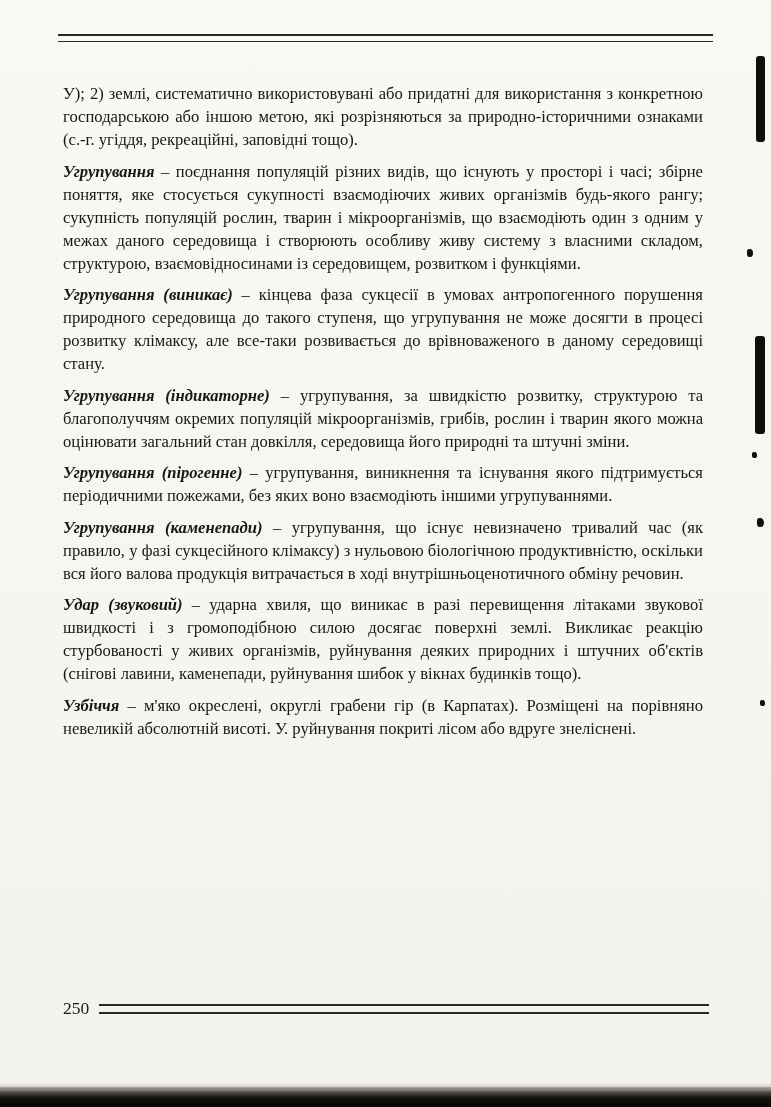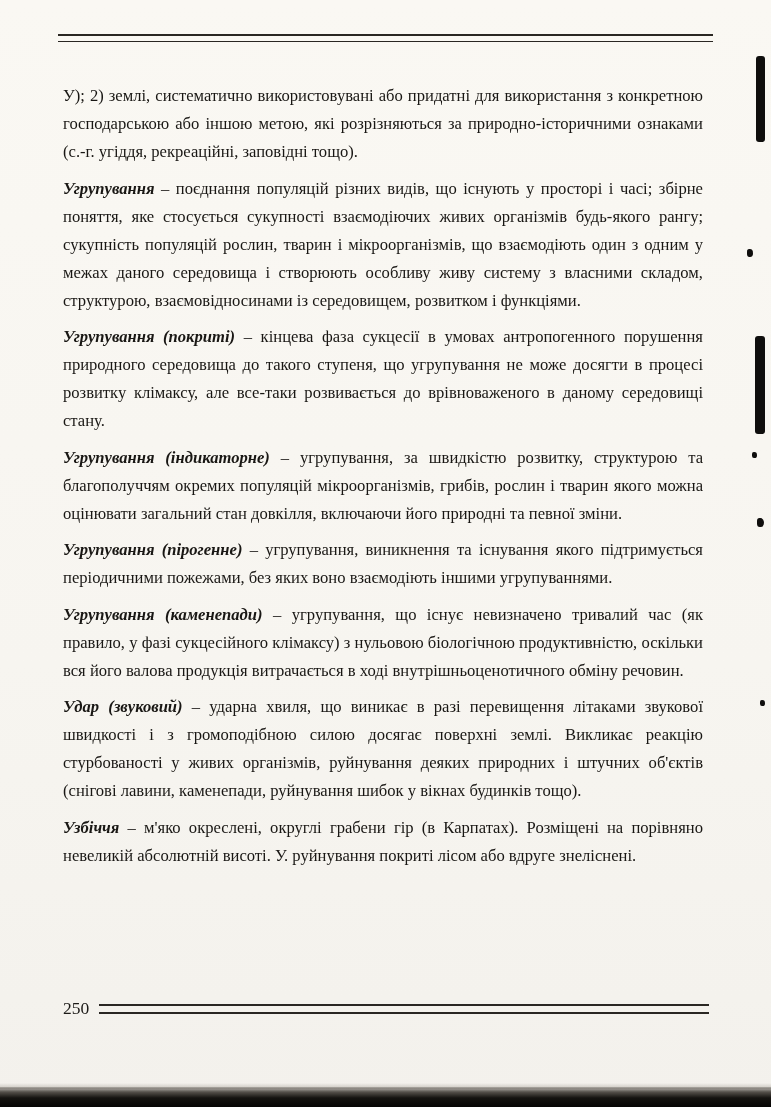--- a/index.html
+++ b/index.html
@@ -24,21 +24,21 @@
     color:#23201c;
     padding-bottom:5px;
   }
   .header-rule{
     height:5px;
     border-top:2.5px solid #2a2723;
     border-bottom:1.2px solid #2a2723;
   }
   .content{
     position:absolute;top:82px;left:63px;width:640px;
-    font-size:16.6px;line-height:28px;
+    font-size:16.6px;line-height:23px;
     text-align:justify;
   }
   .content p{
     margin:0 0 8.5px 0;
   }
   .term{
     font-weight:bold;font-style:italic;
   }
   .footer{
     position:absolute;left:63px;right:62px;top:998px;
@@ -72,23 +72,23 @@
 
   <div class="header-wrap">
     <div class="header-rule"></div>
   </div>
 
   <div class="content">
     <p><span>У); 2) землі, систематично використовувані або придатні для використання з конкретною господарською або іншою метою, які розрізняються за природно-історичними ознаками (с.-г. угіддя, рекреаційні, заповідні тощо).</span></p>
 
     <p><span class="term">Угрупування</span><span> – поєднання популяцій різних видів, що існують у просторі і часі; збірне поняття, яке стосується сукупності взаємодіючих живих організмів будь-якого рангу; сукупність популяцій рослин, тварин і мікроорганізмів, що взаємодіють один з одним у межах даного середовища і створюють особливу живу систему з власними складом, структурою, взаємовідносинами із середовищем, розвитком і функціями.</span></p>
 
-    <p><span class="term">Угрупування (покриті)</span><span> – кінцева фаза сукцесії в умовах антропогенного порушення природного середовища до такого ступеня, що угрупування не може досягти в процесі розвитку клімаксу, але все-таки розвивається до врівноваженого в даному середовищі стану.</span></p>
+    <p><span class="term">Угрупування (виникає)</span><span> – кінцева фаза сукцесії в умовах антропогенного порушення природного середовища до такого ступеня, що угрупування не може досягти в процесі розвитку клімаксу, але все-таки розвивається до врівноваженого в даному середовищі стану.</span></p>
 
-    <p><span class="term">Угрупування (індикаторне)</span><span> – угрупування, за швидкістю розвитку, структурою та благополуччям окремих популяцій мікроорганізмів, грибів, рослин і тварин якого можна оцінювати загальний стан довкілля, включаючи його природні та певної зміни.</span></p>
+    <p><span class="term">Угрупування (індикаторне)</span><span> – угрупування, за швидкістю розвитку, структурою та благополуччям окремих популяцій мікроорганізмів, грибів, рослин і тварин якого можна оцінювати загальний стан довкілля, середовища його природні та штучні зміни.</span></p>
 
 
     <p><span class="term">Угрупування (пірогенне)</span><span> – угрупування, виникнення та існування якого підтримується періодичними пожежами, без яких воно взаємодіють іншими угрупуваннями.</span></p>
 
     <p><span class="term">Угрупування (каменепади)</span><span> – угрупування, що існує невизначено тривалий час (як правило, у фазі сукцесійного клімаксу) з нульовою біологічною продуктивністю, оскільки вся його валова продукція витрачається в ході внутрішньоценотичного обміну речовин.</span></p>
 
     <p><span class="term">Удар (звуковий)</span><span> – ударна хвиля, що виникає в разі перевищення літаками звукової швидкості і з громоподібною силою досягає поверхні землі. Викликає реакцію стурбованості у живих організмів, руйнування деяких природних і штучних об'єктів (снігові лавини, каменепади, руйнування шибок у вікнах будинків тощо).</span></p>
 
     <p><span class="term">Узбіччя</span><span> – м'яко окреслені, округлі грабени гір (в Карпатах). Розміщені на порівняно невеликій абсолютній висоті. У. руйнування покриті лісом або вдруге знеліснені.</span></p>
 

